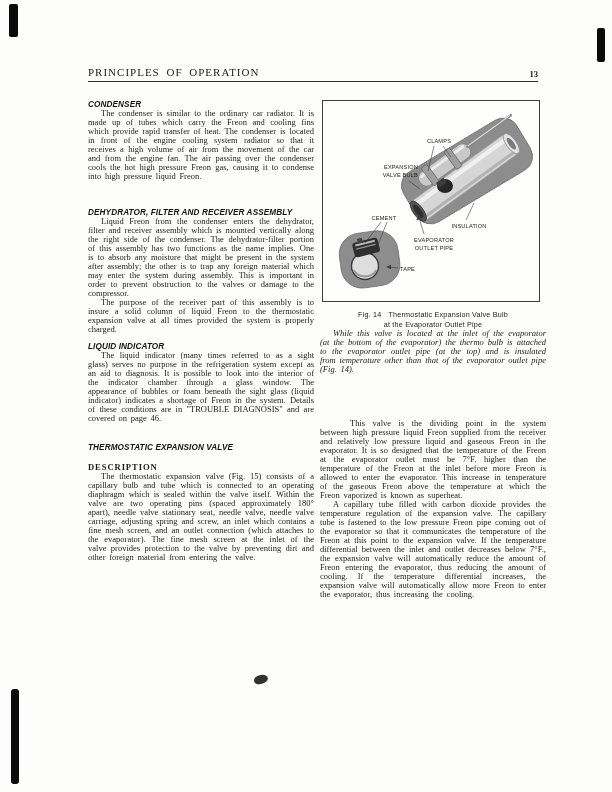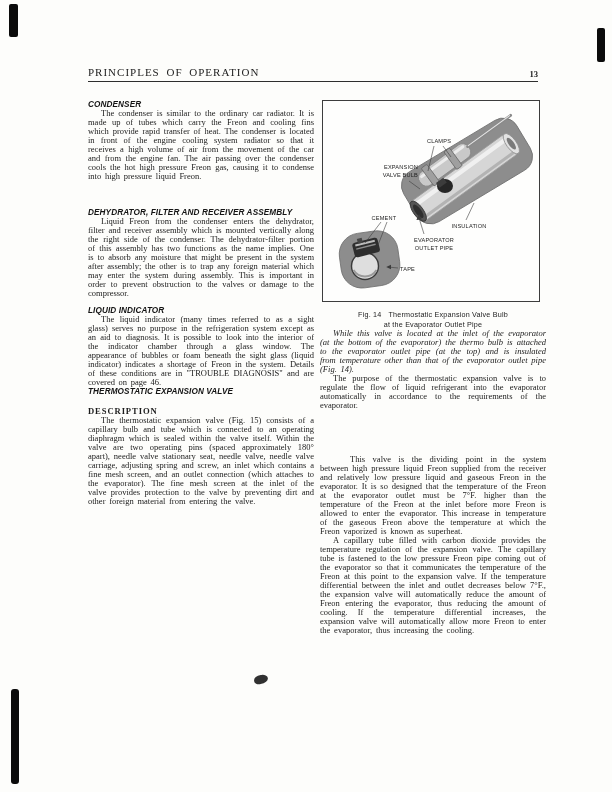--- a/index.html
+++ b/index.html
@@ -38,21 +38,21 @@
     font-size:8.5px;line-height:9px;margin:0;
     text-align:justify;text-indent:13px;word-spacing:1.6px;
   }
   p.indent-lg{text-indent:30px;margin-top:45px;}
   .mt-p1{margin-top:9px;}
   .mt-h2{margin-top:27px;}
   .mt-p2{margin-top:8px;}
   .mt-p3{margin-top:14px;}
   .mt-h3{margin-top:8px;}
   .mt-p4{margin-top:10px;}
-  .mt-h4{}
+  .mt-h4{margin-top:20px;}
   .mt-sub{margin-top:10px;}
   .mt-p5{margin-top:9px;}
   .figure-box{
     margin-left:2px;width:216px;height:200px;
     border:1px solid #3d3d3d;background:#fefefd;
   }
   .fig-caption{
     margin-top:8px;
     font-family:"Liberation Sans",sans-serif;
     font-size:7.2px;line-height:9.6px;letter-spacing:0.2px;
@@ -86,20 +86,21 @@
   <div class="hdr-title">PRINCIPLES OF OPERATION</div>
   <div class="hdr-pagenum">13</div>
   <div class="hdr-rule"></div>
 
   <div class="col col-left">
     <h3 class="sec-heading">CONDENSER</h3>
     <p class="body mt-p1">The condenser is similar to the ordinary car radiator. It is made up of tubes which carry the Freon and cooling fins which provide rapid transfer of heat. The condenser is located in front of the engine cooling system radiator so that it receives a high volume of air from the movement of the car and from the engine fan. The air passing over the condenser cools the hot high pressure Freon gas, causing it to condense into high pressure liquid Freon.</p>
 
     <h3 class="sec-heading mt-h2">DEHYDRATOR, FILTER AND RECEIVER ASSEMBLY</h3>
     <p class="body mt-p2">Liquid Freon from the condenser enters the dehydrator, filter and receiver assembly which is mounted vertically along the right side of the condenser. The dehydrator-filter portion of this assembly has two functions as the name implies. One is to absorb any moisture that might be present in the system after assembly; the other is to trap any foreign material which may enter the system during assembly. This is important in order to prevent obstruction to the valves or damage to the compressor.</p>
+    <p class="body mt-p3">The purpose of the receiver part of this assembly is to insure a solid column of liquid Freon to the thermostatic expansion valve at all times provided the system is properly charged.</p>
 
     <h3 class="sec-heading mt-h3">LIQUID INDICATOR</h3>
     <p class="body mt-p4">The liquid indicator (many times referred to as a sight glass) serves no purpose in the refrigeration system except as an aid to diagnosis. It is possible to look into the interior of the indicator chamber through a glass window. The appearance of bubbles or foam beneath the sight glass (liquid indicator) indicates a shortage of Freon in the system. Details of these conditions are in "TROUBLE DIAGNOSIS" and are covered on page 46.</p>
 
     <h3 class="sec-heading mt-h4">THERMOSTATIC EXPANSION VALVE</h3>
     <h4 class="sub-heading mt-sub">DESCRIPTION</h4>
     <p class="body mt-p5">The thermostatic expansion valve (Fig. 15) consists of a capillary bulb and tube which is connected to an operating diaphragm which is sealed within the valve itself. Within the valve are two operating pins (spaced approximately 180° apart), needle valve stationary seat, needle valve, needle valve carriage, adjusting spring and screw, an inlet which contains a fine mesh screen, and an outlet connection (which attaches to the evaporator). The fine mesh screen at the inlet of the valve provides protection to the valve by preventing dirt and other foreign material from entering the valve.</p>
   </div>
 
   <div class="smudge"></div>
@@ -176,18 +177,17 @@
       </svg>
     </div>
 
     <div class="fig-caption">
       <span class="fig-label">Fig. 14</span><span>Thermostatic Expansion Valve Bulb</span><br>
       <span>at the Evaporator Outlet Pipe</span>
     </div>
 
     <p class="body mt-p6">While this valve is located at the inlet of the evaporator (at the bottom of the evaporator) the thermo bulb is attached to the evaporator outlet pipe (at the top) and is insulated from temperature other than that of the evaporator outlet pipe (Fig. 14).</p>
 
-    <p class="body mt-p7">The purpose of the thermostatic expansion valve is to regulate the flow of liquid refrigerant into the evaporator automatically in accordance to the requirements of the evaporator.</p>
     <p class="body indent-lg mt-p8">This valve is the dividing point in the system between high pressure liquid Freon supplied from the receiver and relatively low pressure liquid and gaseous Freon in the evaporator. It is so designed that the temperature of the Freon at the evaporator outlet must be 7°F. higher than the temperature of the Freon at the inlet before more Freon is allowed to enter the evaporator. This increase in temperature of the gaseous Freon above the temperature at which the Freon vaporized is known as superheat.</p>
     <p class="body mt-p9">A capillary tube filled with carbon dioxide provides the temperature regulation of the expansion valve. The capillary tube is fastened to the low pressure Freon pipe coming out of the evaporator so that it communicates the temperature of the Freon at this point to the expansion valve. If the temperature differential between the inlet and outlet decreases below 7°F., the expansion valve will automatically reduce the amount of Freon entering the evaporator, thus reducing the amount of cooling. If the temperature differential increases, the expansion valve will automatically allow more Freon to enter the evaporator, thus increasing the cooling.</p>
   </div>
 
 </div>
 
 </body></html>

